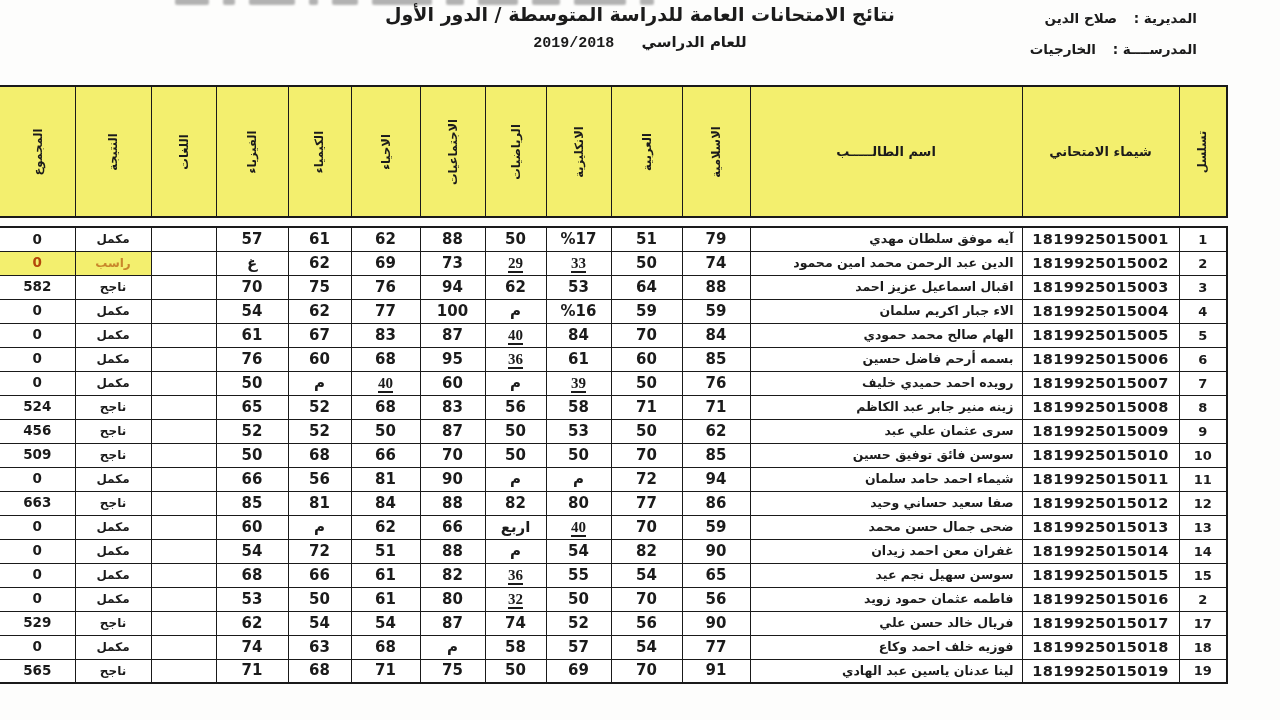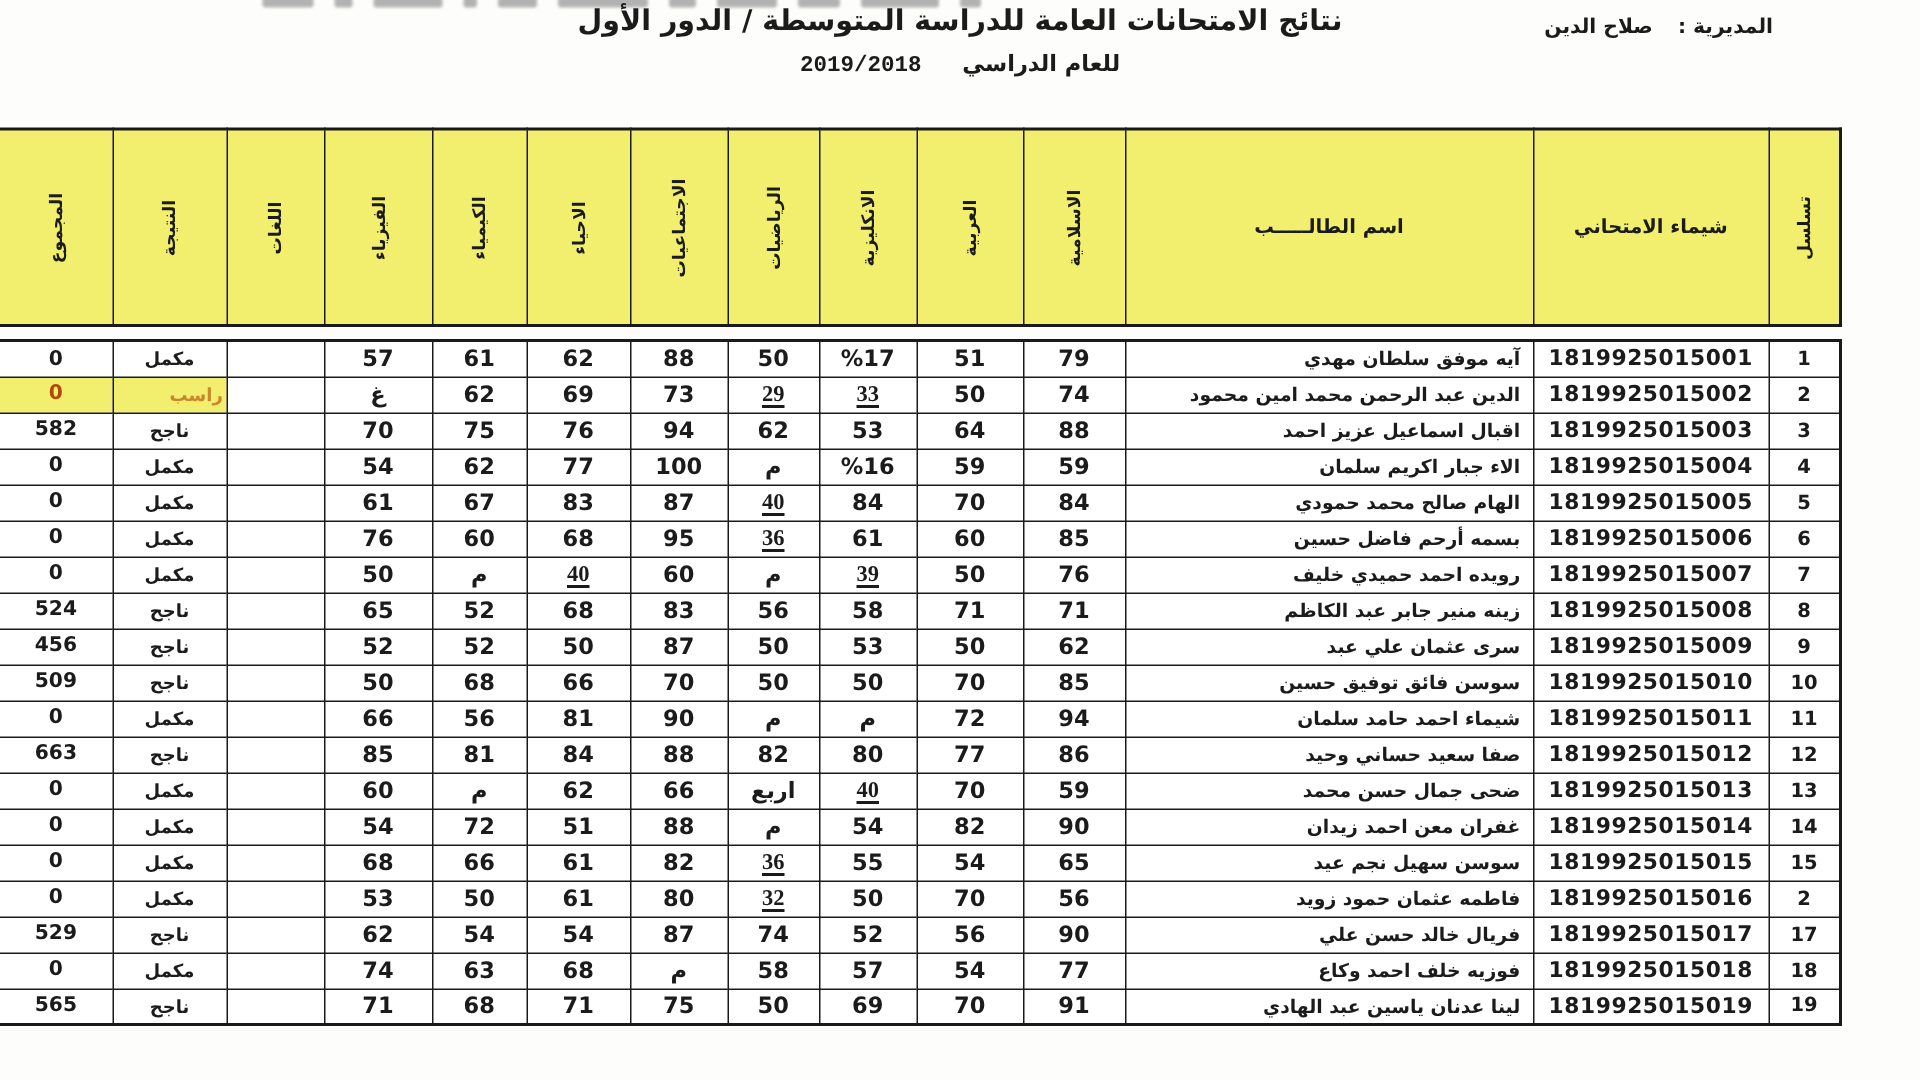--- a/index.html
+++ b/index.html
@@ -18,21 +18,21 @@
   }
   
   .smudge{position:absolute;top:-2px;left:175px;display:flex;gap:14px;opacity:.5;filter:blur(1.2px);}
   .smudge i{display:block;height:7px;background:#6a6a6a;border-radius:2px;}
 
   .title-block{position:absolute;top:3px;left:380px;width:520px;text-align:center;direction:rtl;}
   .title-line1{font-size:19px;letter-spacing:0;text-align:center;}
   .title-line2{margin-top:8px;font-size:15px;}
   .title-line2 .year{margin-right:22px;direction:ltr;display:inline-block;font-family:Liberation Mono, monospace;}
 
-  .meta-block{position:absolute;top:10px;right:98px;direction:rtl;font-size:13.5px;width:300px;}
+  .meta-block{position:absolute;top:10px;right:83px;direction:rtl;font-size:13.5px;width:300px;}
   .meta-row{margin-bottom:15px;white-space:nowrap;}
   .meta-value{margin-right:12px;}
 
   .twrap{position:absolute;top:85px;left:0;width:1228px;direction:rtl;}
   table{border-collapse:collapse;table-layout:fixed;width:1228px;background:#fff;}
   .thead-table{border:2.4px solid var(--border);}
   .thead-table th{border:1.6px solid var(--border);background:var(--yellow);padding:0;}
   .hcell{display:flex;align-items:center;justify-content:center;height:129px;overflow:hidden;}
   .hcell.vert span{transform:rotate(-90deg);white-space:nowrap;font-size:11.5px;}
   .hcell.horiz span{font-size:13px;}
@@ -45,21 +45,21 @@
   }
   .tdata td.mark{direction:ltr;}
   .tdata td.col-serial{font-size:13px;}
   .tdata td.col-exam_no{direction:ltr;font-size:14.5px;letter-spacing:.4px;}
   .tdata td.col-name{text-align:right;padding-right:8px;font-size:12.5px;direction:rtl;}
   .tdata td.col-result{font-size:12px;direction:rtl;}
   .tdata td.col-total{font-size:13.5px;}
   .tdata td.u{text-decoration:underline;text-underline-offset:3px;text-decoration-thickness:1.5px;font-family:Liberation Serif, serif;}
   .tdata td.hl{background:var(--yellow);}
   .tdata td.col-total.hl{color:var(--fail-total);}
-  .tdata td.col-result.hl{color:var(--fail-result);text-align:right;}
+  .tdata td.col-result.hl{color:var(--fail-result);}
 </style>
 </head>
 <body>
 
 <div class="smudge">
   <i style="width:34px"></i>
     <i style="width:12px"></i>
     <i style="width:46px"></i>
   <i style="width:9px"></i>
     <i style="width:26px"></i>
@@ -76,20 +76,24 @@
   <div class="title-line2">
     <span>للعام الدراسي</span>
     <span class="year">2019/2018</span>
   </div>
 </div>
 
 <div class="meta-block">
   <div class="meta-row">
     <span class="meta-label">المديرية :</span>
     <span class="meta-value">صلاح الدين</span>
+  </div>
+  <div class="meta-row">
+    <span class="meta-label">المدرســــة :</span>
+    <span class="meta-value">الخارجيات</span>
   </div>
 </div>
 
 <div class="twrap">
   <table class="thead-table">
     <colgroup>
       <col style="width:48px">
         <col style="width:157px">
         <col style="width:272px">
       <col style="width:68px">

